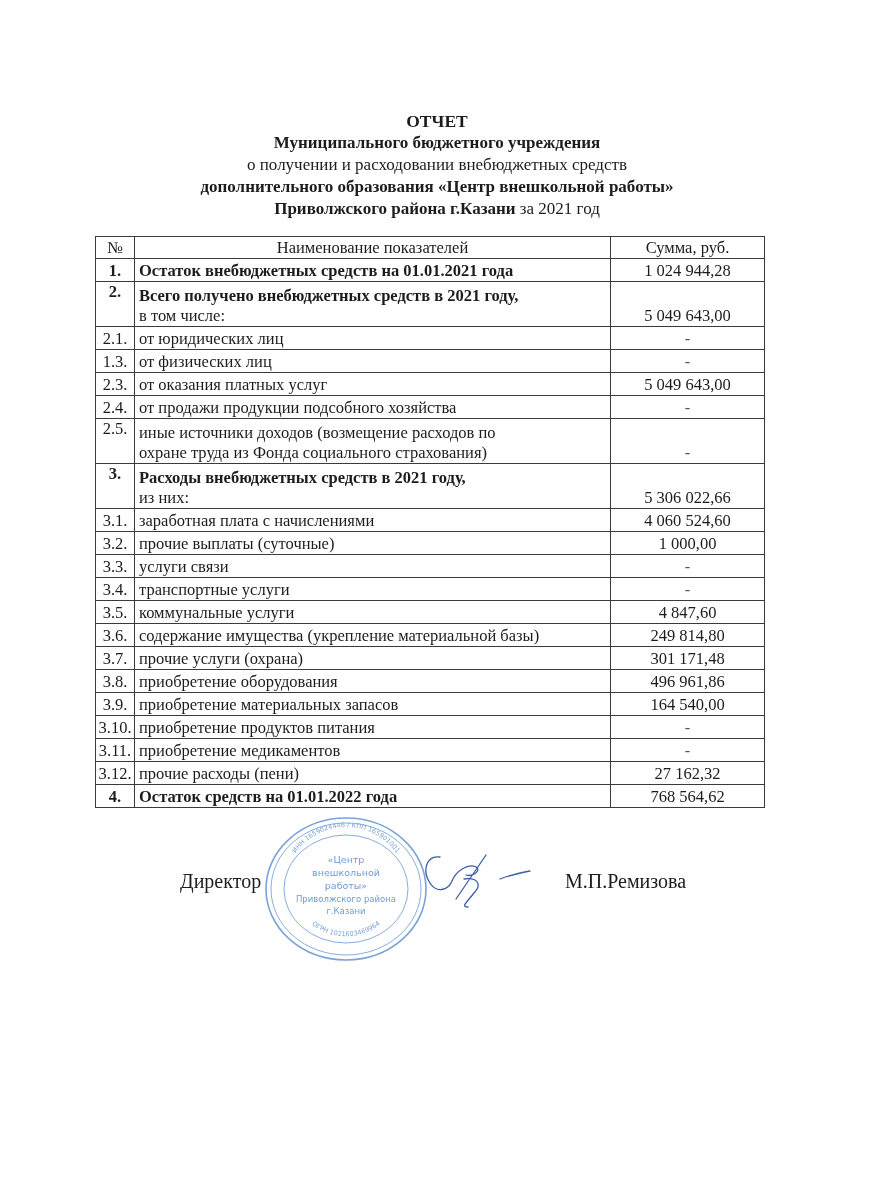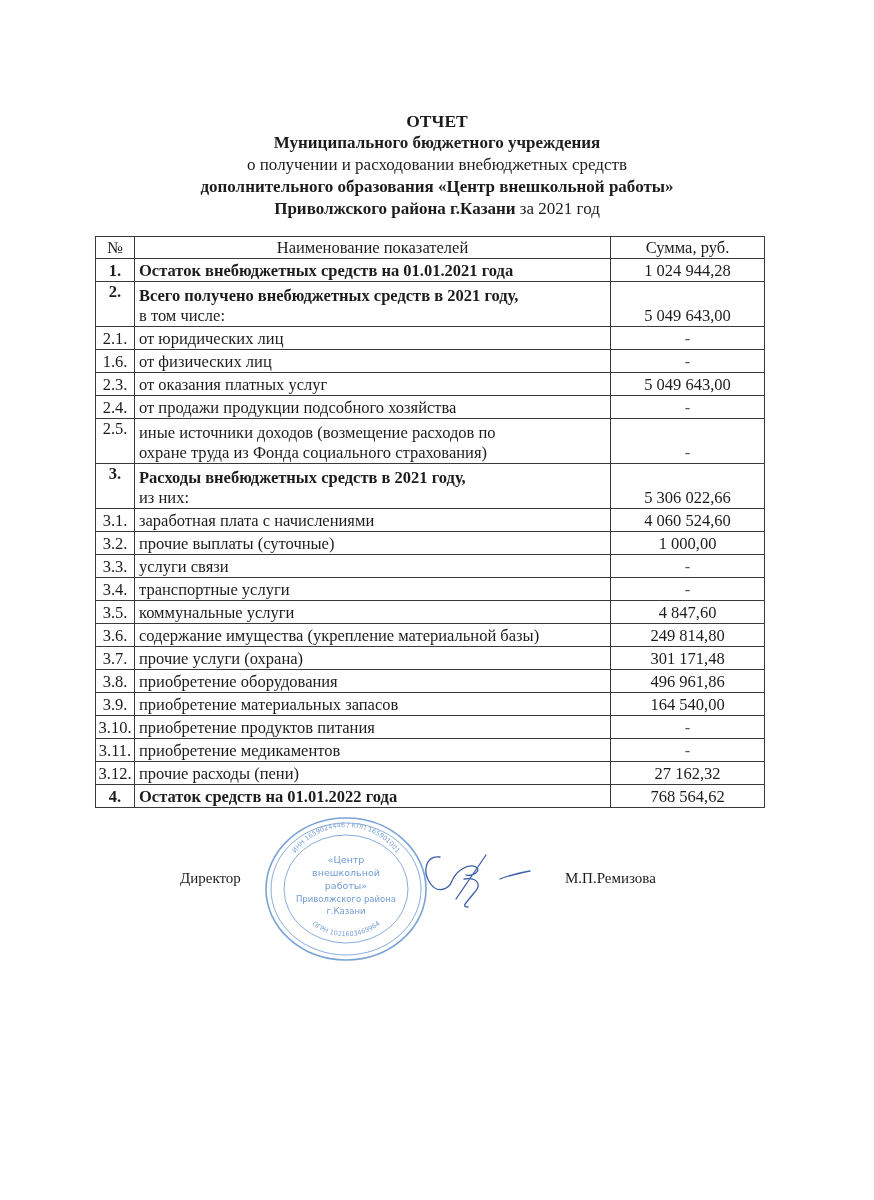--- a/index.html
+++ b/index.html
@@ -30,21 +30,21 @@
     table.report td.sum { width: 145px; text-align: center; font-weight: normal; white-space: nowrap; }
     table.report tr.single td { height: 22px; }
     table.report tr.double td { height: 44px; }
     table.report tr.bold td.name, table.report tr.bold td.num { font-weight: bold; }
     table.report td.name .sub { font-weight: normal; display: block; }
     table.report td.name .main { display: block; }
     table.report td.dash { font-weight: normal; color: #555; }
 
     .signature-row {
       position: absolute; left: 0; top: 860px; width: 874px; height: 40px;
-      font-size: 15px;
+      font-size: 20px;
     }
     .sig-title { position: absolute; left: 180px; top: 10px; }
     .sig-name { position: absolute; left: 565px; top: 10px; }
     .stamp { position: absolute; left: 262px; top: 815px; width: 168px; height: 148px; }
     .signature { position: absolute; left: 418px; top: 845px; width: 115px; height: 70px; }
   </style>
 </head>
 <body>
 
 <div class="header">
@@ -80,21 +80,21 @@
         <td class="sum">5 049 643,00</td>
       </tr>
       <tr class="single">
         <td class="num">2.1.</td>
         <td class="name">
           <span class="main">от юридических лиц</span>
         </td>
         <td class="sum dash">-</td>
       </tr>
       <tr class="single">
-        <td class="num">1.6.</td>
+        <td class="num">1.3.</td>
         <td class="name">
           <span class="main">от физических лиц</span>
         </td>
         <td class="sum dash">-</td>
       </tr>
       <tr class="single">
         <td class="num">2.3.</td>
         <td class="name">
           <span class="main">от оказания платных услуг</span>
         </td>

